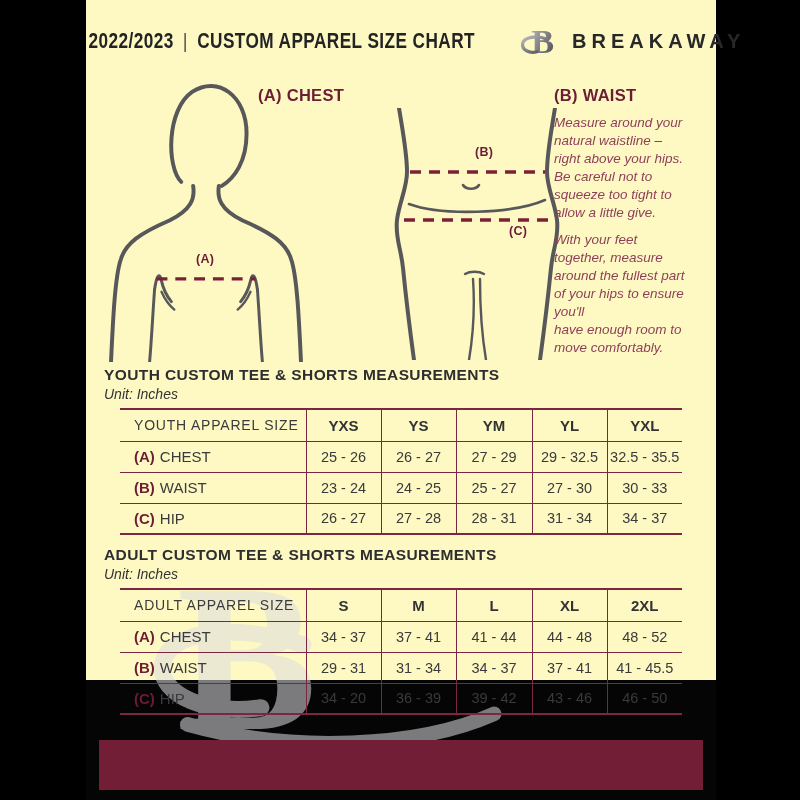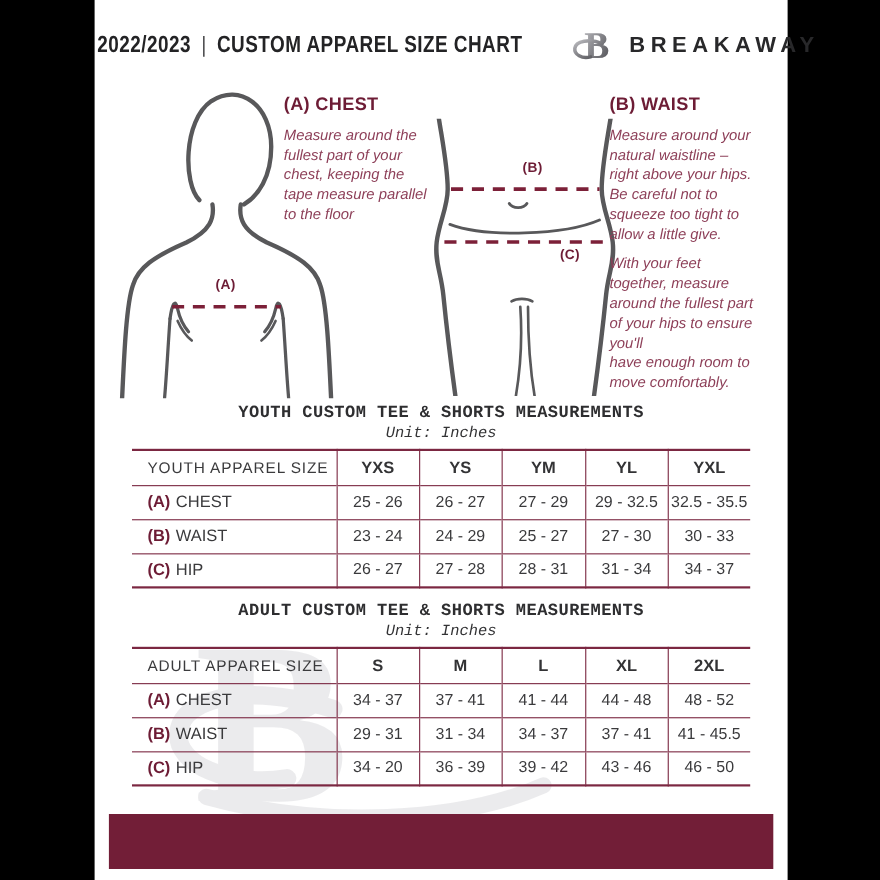--- a/index.html
+++ b/index.html
@@ -1,21 +1,21 @@
 <!DOCTYPE html>
 <html><head>
 <meta charset="utf-8">
 <style>
   html,body{margin:0;padding:0;}
   body{width:800px;height:800px;font-family:"Liberation Sans",sans-serif;background:#000;}
   .canvas{position:relative;width:800px;height:800px;background:#050505;overflow:hidden;}
   .side-bar{position:absolute;top:0;height:800px;background:#000;}
   .side-bar.left{left:0;width:86px;}
   .side-bar.right{left:716px;width:84px;}
-  .page{position:absolute;left:86px;top:0;width:630px;height:800px;background:#ffffff;}
+  .page{position:absolute;left:86px;top:0;width:630px;height:680px;background:#fef9c3;}
 
   
   .header{position:absolute;top:20px;left:0;width:100%;display:flex;align-items:center;justify-content:center;gap:13px;}
   .hdr-text{display:flex;align-items:center;gap:11px;font-weight:700;font-size:20px;color:#232325;
             letter-spacing:.5px;transform:scale(.86,1.06);transform-origin:center;white-space:nowrap;}
   .hdr-sep{font-weight:400;font-size:19px;color:#3c3c3e;}
   .logo{width:40px;height:42px;flex:0 0 auto;}
   .brand{font-weight:700;font-size:20px;letter-spacing:5px;color:#28282a;white-space:nowrap;}
 
   
@@ -31,21 +31,21 @@
   #chest-text{left:172px;top:86px;}
   #waist-text{left:468px;top:86px;}
   #hips-text{left:468px;top:222px;}
   .sec-heading{font-weight:700;font-size:16.5px;color:#6d1c35;letter-spacing:.3px;}
   .sec-body{margin-top:9px;font-style:italic;font-size:13.5px;line-height:1.34;color:#8d3f58;white-space:pre-line;}
 
   
   .watermark{position:absolute;left:28px;top:548px;width:420px;height:210px;opacity:.55;z-index:1;pointer-events:none;}
 
   
-  .tbl-head{position:absolute;left:0;width:100%;text-align:center;z-index:2;font-family:Liberation Mono, monospace;}
+  .tbl-head{position:absolute;left:18px;width:100%;z-index:2;}
   #youth-head{top:366px;}
   #adult-head{top:546px;}
   .tbl-title{font-weight:700;font-size:15.5px;color:#2e2e30;letter-spacing:.4px;}
   .tbl-unit{margin-top:2px;font-style:italic;font-size:14px;color:#333335;}
 
   table{position:absolute;left:34px;width:562px;border-collapse:collapse;table-layout:fixed;z-index:2;
         border-top:2px solid #7b2741;border-bottom:2px solid #7b2741;}
   #youth-table{top:408px;}
   #adult-table{top:588px;}
   tr{height:31px;border-bottom:1px solid #7b2741;}
@@ -119,25 +119,20 @@
         <path class="stroke" style="stroke-width:2.4" d="M 91,171 C 91,200 93,228 97,252"></path>
         <path class="dash" d="M 21,64 L 156,64"></path>
         <path class="dash" d="M 15,112 L 162,112"></path>
       </svg>
       <span class="fig-label" id="lbl-b">(B)</span>
       <span class="fig-label" id="lbl-c">(C)</span>
     </div>
 
     <div class="guide-block" id="chest-text">
       <div class="sec-heading">(A) CHEST</div>
-      <div class="sec-body">Measure around the
-fullest part of your
-chest, keeping the
-tape measure parallel
-to the floor</div>
     </div>
     <div class="guide-block" id="waist-text">
       <div class="sec-heading">(B) WAIST</div>
       <div class="sec-body">Measure around your
 natural waistline –
 right above your hips.
 Be careful not to
 squeeze too tight to
 allow a little give.</div>
     </div>
@@ -183,21 +178,21 @@
         <td class="row-lbl"><span class="pfx">(A)</span><span>CHEST</span></td>
         <td>25 - 26</td>
         <td>26 - 27</td>
         <td>27 - 29</td>
         <td>29 - 32.5</td>
         <td>32.5 - 35.5</td>
       </tr>
       <tr>
         <td class="row-lbl"><span class="pfx">(B)</span><span>WAIST</span></td>
         <td>23 - 24</td>
-        <td>24 - 29</td>
+        <td>24 - 25</td>
         <td>25 - 27</td>
         <td>27 - 30</td>
         <td>30 - 33</td>
       </tr>
       <tr>
         <td class="row-lbl"><span class="pfx">(C)</span><span>HIP</span></td>
         <td>26 - 27</td>
         <td>27 - 28</td>
         <td>28 - 31</td>
         <td>31 - 34</td>

